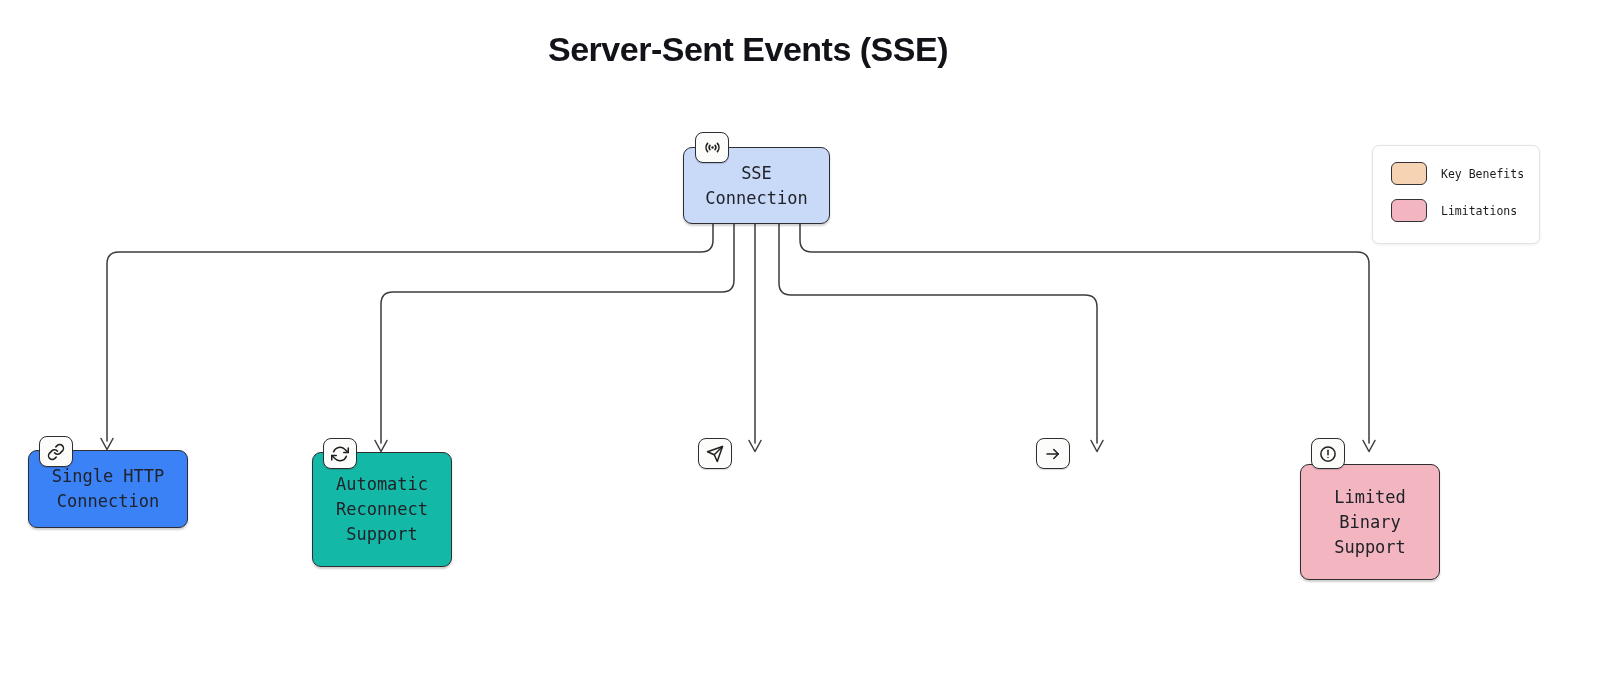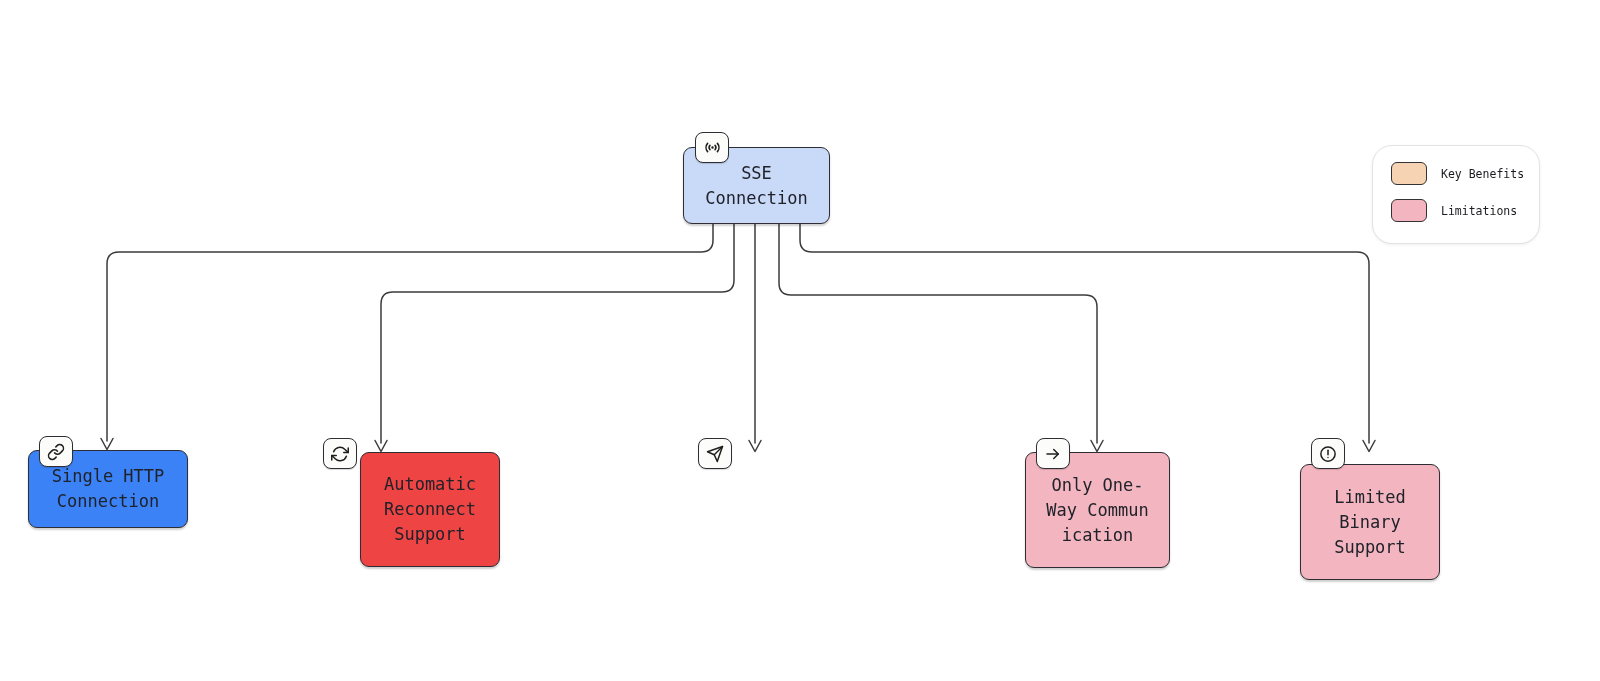--- a/index.html
+++ b/index.html
@@ -11,32 +11,33 @@
   .connectors{position:absolute;left:0;top:0;pointer-events:none;}
   .node{position:absolute;border:1.6px solid #2e2d33;border-radius:9px;
         display:flex;align-items:center;justify-content:center;text-align:center;
         box-shadow:0 2px 2px rgba(40,35,30,0.22);}
   .node .label{font-size:17px;line-height:25px;color:#20222a;white-space:pre-line;}
   .badge{position:absolute;background:#fcfcfa;border:1.6px solid #2e2d33;border-radius:8px;
          width:32px;height:29px;display:flex;align-items:center;justify-content:center;
          box-shadow:0 1px 1px rgba(40,35,30,0.18);}
   .badge svg{stroke:#1f1f1f;stroke-width:2;stroke-linecap:round;stroke-linejoin:round;fill:none;}
   .legend{position:absolute;left:1372px;top:145px;width:166px;height:97px;background:#ffffff;
-          border:1px solid #e3e3e3;border-radius:20px;box-shadow:0 1px 3px rgba(0,0,0,0.07);}
+          border:1px solid #e3e3e3;border-radius:7px;box-shadow:0 1px 3px rgba(0,0,0,0.07);}
   .legend-row{position:absolute;left:18px;display:flex;align-items:center;}
   .legend-row.r1{top:16px;}
   .legend-row.r2{top:53px;}
   .swatch{width:34px;height:21px;border:1.4px solid #333237;border-radius:6px;}
   .legend-label{margin-left:14px;font-size:11.5px;color:#1b1b1f;white-space:nowrap;}
 </style>
 </head>
 <body>
 
 <div class="stage">
 
+  <h1 class="title">Server-Sent Events (SSE)</h1>
 
   <svg class="connectors" width="1600" height="681" viewBox="0 0 1600 681">
     <g stroke="#3b3b3b" stroke-width="1.5" fill="none" stroke-linecap="round" stroke-linejoin="round">
 
       <path d="M713,222 V240 Q713,252 701,252 H119 Q107,252 107,264 V441"></path>
       <polyline points="101,438.5 107,449.5 113,438.5"></polyline>
 
       <path d="M734,222 V280 Q734,292 722,292 H393 Q381,292 381,304 V443"></path>
       <polyline points="375,440.5 381,451.5 387,440.5"></polyline>
 
@@ -69,45 +70,40 @@
     <span class="label">Single HTTP
 Connection</span>
   </div>
   <div class="badge" style="left:39px;top:436px;">
     <svg width="18" height="18" viewBox="0 0 24 24">
       <path d="M10 13a5 5 0 0 0 7.54.54l3-3a5 5 0 0 0-7.07-7.07l-1.72 1.71"></path>
       <path d="M14 11a5 5 0 0 0-7.54-.54l-3 3a5 5 0 0 0 7.07 7.07l1.71-1.71"></path>
     </svg>
   </div>
 
-  <div class="node" style="left: 312px; top: 452px; width: 138px; height: 113px; background-color: #ef4444; margin-left: 48px;">
+  <div class="node" style="left: 312px; top: 452px; width: 138px; height: 113px; background-color: #14b8a6;">
     <span class="label">Automatic
 Reconnect
 Support</span>
   </div>
   <div class="badge" style="left:323px;top:438px;">
     <svg width="18" height="18" viewBox="0 0 24 24">
       <polyline points="23 4 23 10 17 10"></polyline>
       <polyline points="1 20 1 14 7 14"></polyline>
       <path d="M3.51 9a9 9 0 0 1 14.85-3.36L23 10M1 14l4.64 4.36A9 9 0 0 0 20.49 15"></path>
     </svg>
   </div>
 
   <div class="badge" style="left:698px;top:438px;">
     <svg width="18" height="18" viewBox="0 0 24 24">
       <line x1="22" y1="2" x2="11" y2="13"></line>
       <polygon points="22 2 15 22 11 13 2 9 22 2"></polygon>
     </svg>
   </div>
 
-  <div class="node" style="left: 1025px; top: 452px; width: 143px; height: 114px; background-color: rgb(243, 182, 192);">
-    <span class="label">Only One-
-Way Commun
-ication</span>
-  </div>
   <div class="badge" style="left:1036px;top:438px;">
     <svg width="18" height="18" viewBox="0 0 24 24">
       <line x1="4" y1="12" x2="19" y2="12"></line>
       <polyline points="13 6 19 12 13 18"></polyline>
     </svg>
   </div>
 
   <div class="node" style="left: 1300px; top: 464px; width: 138px; height: 114px; background-color: rgb(243, 182, 192);">
     <span class="label">Limited
 Binary

